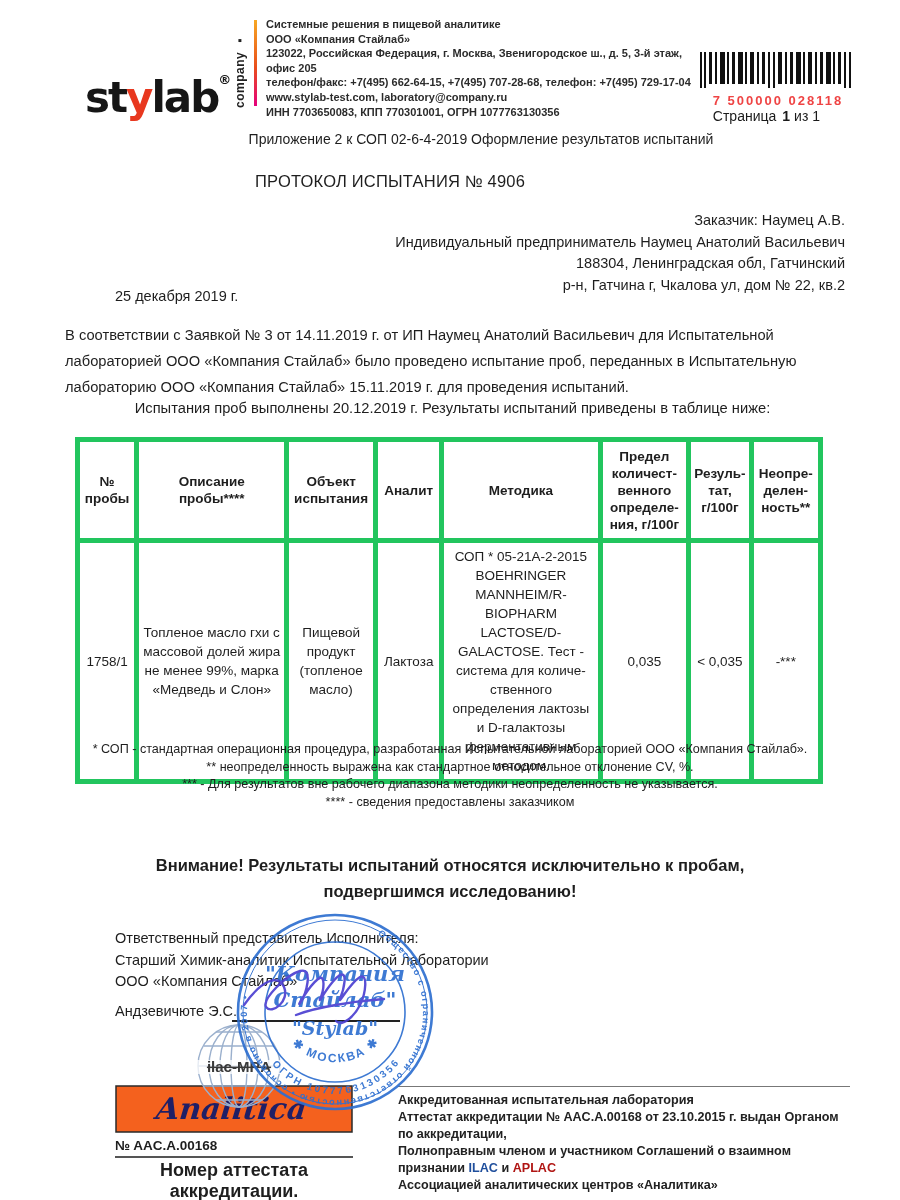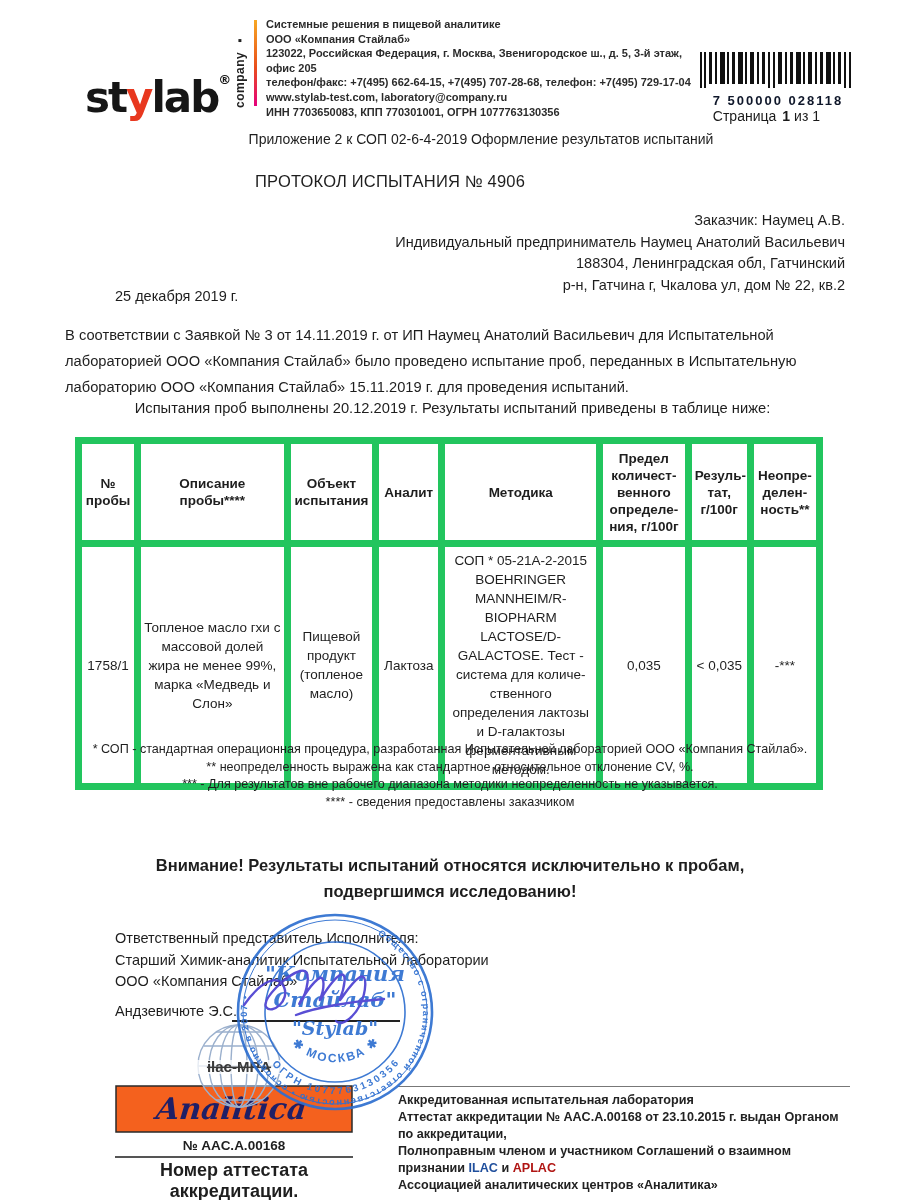--- a/index.html
+++ b/index.html
@@ -25,58 +25,58 @@
   .gradient-bar{
     position:absolute;left:254px;top:20px;width:3px;height:86px;
     background:linear-gradient(180deg,#f7a823 0%,#e94e1b 55%,#e5007d 100%);
   }
   .company-info{
     position:absolute;left:266px;top:17px;width:430px;
     font-size:11px;line-height:14.6px;color:#2b2b2b;font-weight:600;
   }
   .company-info .tagline{font-weight:bold;}
   .barcode-wrap{position:absolute;left:700px;top:52px;width:156px;text-align:center;}
-  .barcode-digits{font-size:13px;font-weight:bold;letter-spacing:2px;color:#0f172a;margin-top:1px;}
+  .barcode-digits{font-size:13px;font-weight:bold;letter-spacing:2px;color:#ef4444;margin-top:1px;}
   .page-num{position:absolute;right:80px;top:108px;font-size:14px;color:#1a1a1a;}
   .page-num b{margin:0 4px 0 6px;}
   .appendix{position:absolute;left:140px;right:78px;top:131px;text-align:center;font-size:14px;}
   
   .protocol-title{position:absolute;left:255px;top:172px;font-size:16.5px;font-weight:normal;letter-spacing:.2px;}
   .client-block{position:absolute;right:55px;top:210px;text-align:right;font-size:14.5px;line-height:21.5px;}
   .date-line{position:absolute;left:115px;top:288px;font-size:14.5px;}
   .intro{position:absolute;left:65px;right:60px;top:322px;font-size:14.7px;line-height:26px;}
   .results-line{position:absolute;left:65px;right:60px;top:400px;text-align:center;font-size:14.7px;}
   
   table.results{
     position:absolute;left:75px;top:437px;width:748px;
     border-collapse:collapse;table-layout:fixed;
   }
   table.results th,table.results td{
-    border:7px solid #22c55e;text-align:center;vertical-align:middle;
+    border:5px solid #22c55e;text-align:center;vertical-align:middle;
     font-size:13.5px;padding:4px 3px;white-space:pre-line;
   }
   table.results{border:2px solid #111;}
   table.results th{font-weight:bold;height:88px;line-height:17px;}
   table.results td{height:198px;line-height:19px;}
   td.methodology{line-height:18.2px;}
   
   .footnotes{position:absolute;left:40px;right:40px;top:741px;text-align:center;font-size:12.6px;line-height:17.5px;}
   .warning{
     position:absolute;left:90px;right:90px;top:852px;text-align:center;
     font-size:16.5px;font-weight:bold;line-height:26px;white-space:pre-line;
   }
   
   .sig-block{position:absolute;left:115px;top:928px;font-size:14.5px;line-height:21.5px;}
   .sig-name{position:absolute;left:115px;top:1003px;font-size:14.5px;}
   .sig-line{position:absolute;left:232px;top:1020px;width:168px;height:2px;background:#222;z-index:1;}
   .stamp{position:absolute;left:226px;top:903px;width:218px;height:218px;z-index:2;opacity:.92;}
   .ilac{position:absolute;left:188px;top:1022px;width:102px;height:88px;z-index:1;}
   
   .analitica{position:absolute;left:115px;top:1085px;width:238px;height:48px;}
-  .cert-no{position:absolute;left:115px;top:1138px;width:238px;text-align:center;font-size:13.5px;font-weight:600;}
+  .cert-no{position:absolute;left:115px;top:1138px;width:238px;text-align:left;font-size:13.5px;font-weight:600;}
   .cert-line{position:absolute;left:115px;top:1156px;width:238px;height:1.5px;background:#555;}
   .cert-caption{position:absolute;left:115px;top:1160px;width:238px;text-align:center;font-size:18px;font-weight:bold;}
   .accred{
     position:absolute;left:398px;top:1086px;width:452px;
     border-top:1.5px solid #777;border-bottom:1.5px solid #777;
     padding:5px 0 6px 0;font-size:12.6px;line-height:17px;color:#222;font-weight:600;
   }
   .accred .t{font-weight:bold;}
   .accred .ilac-w{color:#1f4e9c;font-weight:bold;}
   .accred .aplac-w{color:#b01513;font-weight:bold;}

